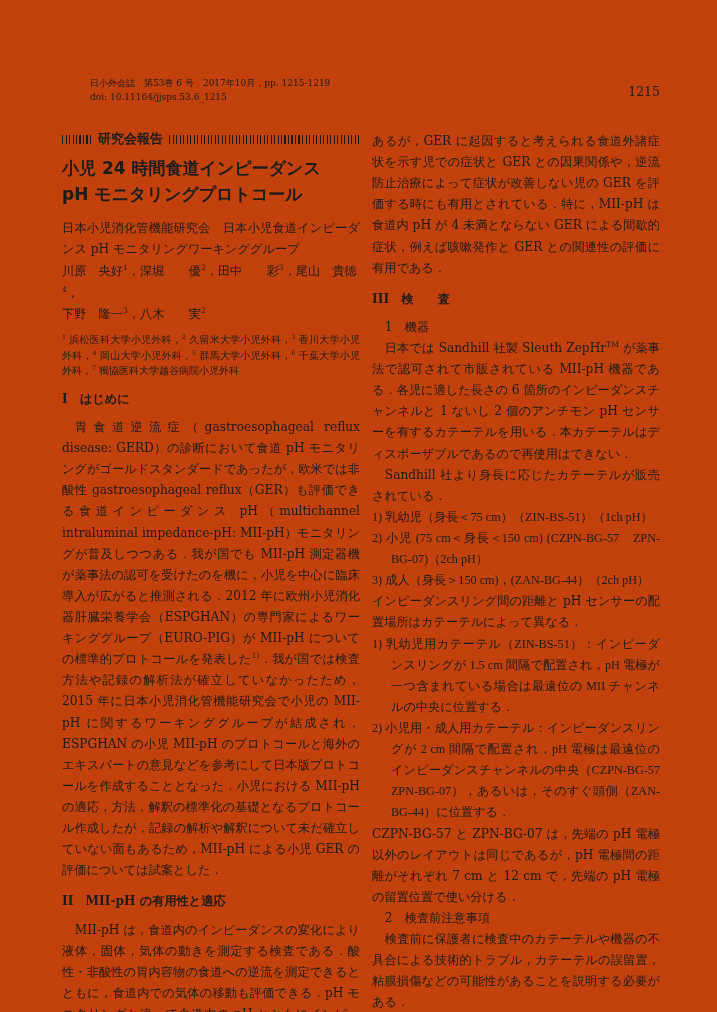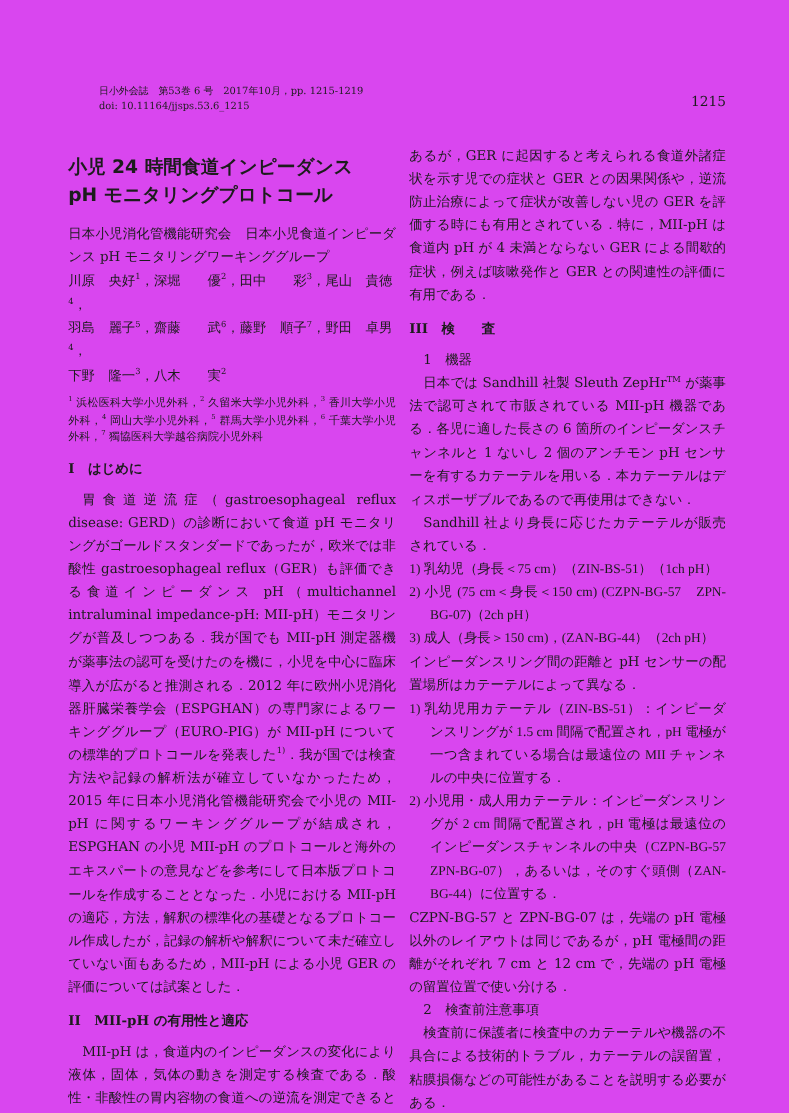--- a/index.html
+++ b/index.html
@@ -1,20 +1,20 @@
 <!DOCTYPE html>
 <html lang="ja"><head>
 <meta charset="utf-8">
 <style>
   html,body { margin:0; padding:0; background:#f2f2f2; }
   .page {
     position:relative;
     width:717px; height:1012px;
     margin:0 auto;
-    background:#d946ef;
+    background:#c2410c;
     color:#1c1c1c;
     font-family:"DejaVu Serif","Liberation Serif",serif;
     overflow:hidden;
   }
   sup { font-size:0.62em; vertical-align:super; line-height:0; }
 
   
   .jheader {
     position:absolute; top:76px; left:90px; right:57px;
     display:flex; justify-content:space-between; align-items:flex-start;
@@ -65,32 +65,36 @@
     <div class="cite">
       <div>日小外会誌　第53巻 6 号　2017年10月，pp. 1215-1219</div>
       <div>doi: 10.11164/jjsps.53.6_1215</div>
     </div>
     <div class="pageno">1215</div>
   </div>
 
   <div class="columns">
 
     <div class="col-left">
+      <div class="banner">
+        <span class="stripe stripe-left"></span>
+        <span class="label">研究会報告</span>
+        <span class="stripe stripe-right"></span>
+      </div>
 
       <div class="title">
         <div>小児 24 時間食道インピーダンス</div>
         <div>pH モニタリングプロトコール</div>
       </div>
 
       <div class="group">日本小児消化管機能研究会　日本小児食道インピーダンス pH モニタリングワーキンググループ</div>
 
       <div class="authors">
 
       <div class="author-line">川原　央好<sup>1</sup>，深堀　　優<sup>2</sup>，田中　　彩<sup>3</sup>，尾山　貴徳<sup>4</sup>，</div>
-          <div class="author-line">羽島　麗子<sup>5</sup>，齋藤　　武<sup>6</sup>，藤野　順子<sup>7</sup>，野田　卓男<sup>4</sup>，</div>
           <div class="author-line">下野　隆一<sup>3</sup>，八木　　実<sup>2</sup></div>
         </div>
 
       <div class="affils"><sup>1</sup> 浜松医科大学小児外科，<sup>2</sup> 久留米大学小児外科，<sup>3</sup> 香川大学小児外科，<sup>4</sup> 岡山大学小児外科，<sup>5</sup> 群馬大学小児外科，<sup>6</sup> 千葉大学小児外科，<sup>7</sup> 獨協医科大学越谷病院小児外科</div>
 
       <div>
 
       <div class="blk blk-head">I　はじめに</div>
           <div class="blk blk-para">胃食道逆流症（gastroesophageal reflux disease: GERD）の診断において食道 pH モニタリングがゴールドスタンダードであったが，欧米では非酸性 gastroesophageal reflux（GER）も評価できる食道インピーダンス pH（multichannel intraluminal impedance-pH: MII-pH）モニタリングが普及しつつある．我が国でも MII-pH 測定器機が薬事法の認可を受けたのを機に，小児を中心に臨床導入が広がると推測される．2012 年に欧州小児消化器肝臓栄養学会（ESPGHAN）の専門家によるワーキンググループ（EURO-PIG）が MII-pH についての標準的プロトコールを発表した<sup>1)</sup>．我が国では検査方法や記録の解析法が確立していなかったため，2015 年に日本小児消化管機能研究会で小児の MII-pH に関するワーキンググループが結成され，ESPGHAN の小児 MII-pH のプロトコールと海外のエキスパートの意見などを参考にして日本版プロトコールを作成することとなった．小児における MII-pH の適応，方法，解釈の標準化の基礎となるプロトコール作成したが，記録の解析や解釈について未だ確立していない面もあるため，MII-pH による小児 GER の評価については試案とした．</div>
           <div class="blk blk-head">II　MII-pH の有用性と適応</div>

